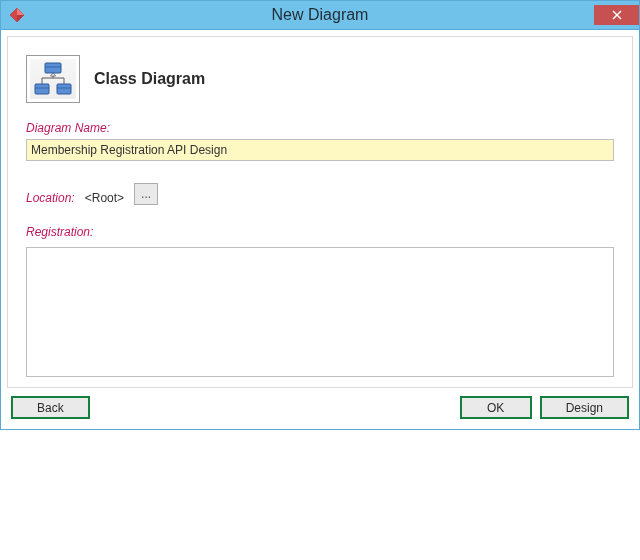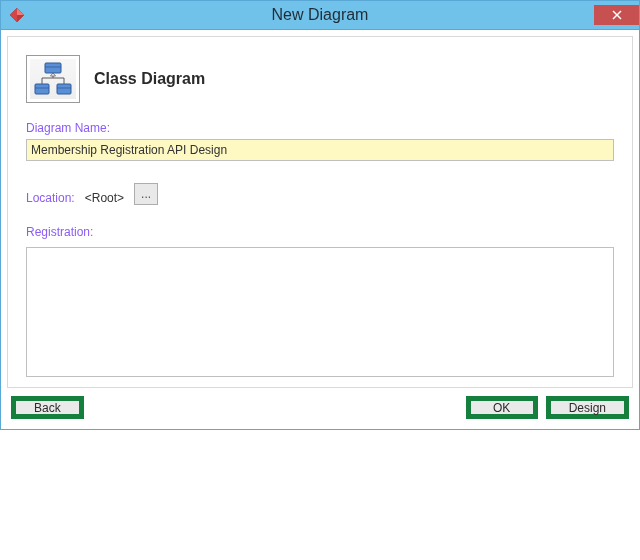--- a/index.html
+++ b/index.html
@@ -91,22 +91,23 @@
     height: 40px;
     background: linear-gradient(#f7f7f7,#eeeeee);
     display: block;
   }
   .heading {
     font-size: 16px;
     font-weight: 600;
     color: #2b2b2b;
   }
   .field-label {
-    color: #8b5cf6;
+    color: #be185d;
     margin-bottom: 4px;
+    font-style: italic;
   }
   .text-input {
     width: 100%;
     box-sizing: border-box;
     border: 1px solid #bfbfbf;
     padding: 3px 4px;
     font-family: inherit;
     font-size: 12px;
     color: #333;
     height: 22px;
@@ -146,28 +147,28 @@
     flex: 1 1 auto;
     margin-top: 4px;
     margin-bottom: 8px;
   }
   .button-row {
     display: flex;
     align-items: center;
     padding: 8px 4px 4px 4px;
   }
   .btn {
-    border: 5px solid #15803d;
+    border: 2px solid #15803d;
     background: #eaeaea;
     min-width: 72px;
     height: 23px;
     font-family: inherit;
     font-size: 12px;
     cursor: pointer;
-    padding: 0 18px;
+    padding: 0 24px;
     color: #2b2b2b;
   }
   .spacer { flex: 1 1 auto; }
   .mt-desc { margin-top: 20px; }
 </style>
 </head>
 <body>
 
 <div class="window">
 

